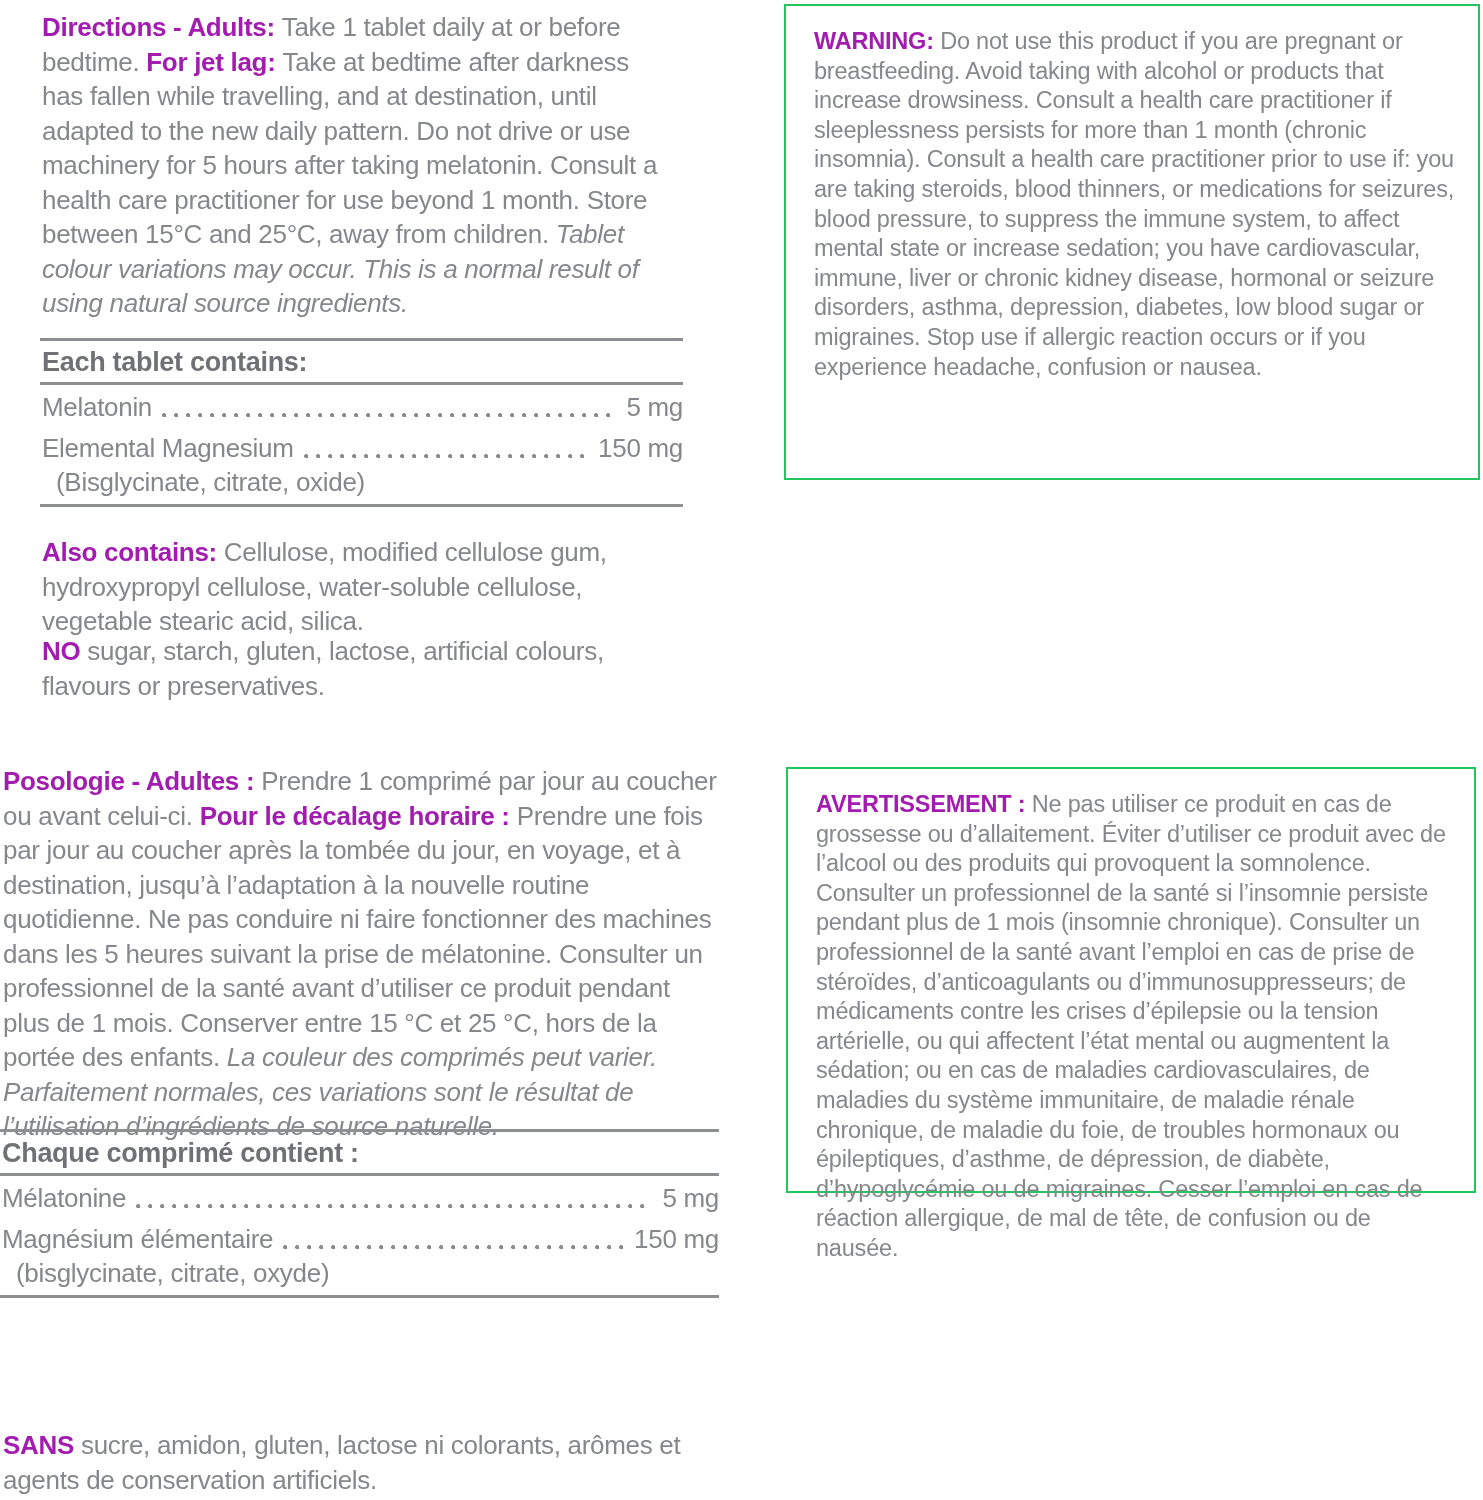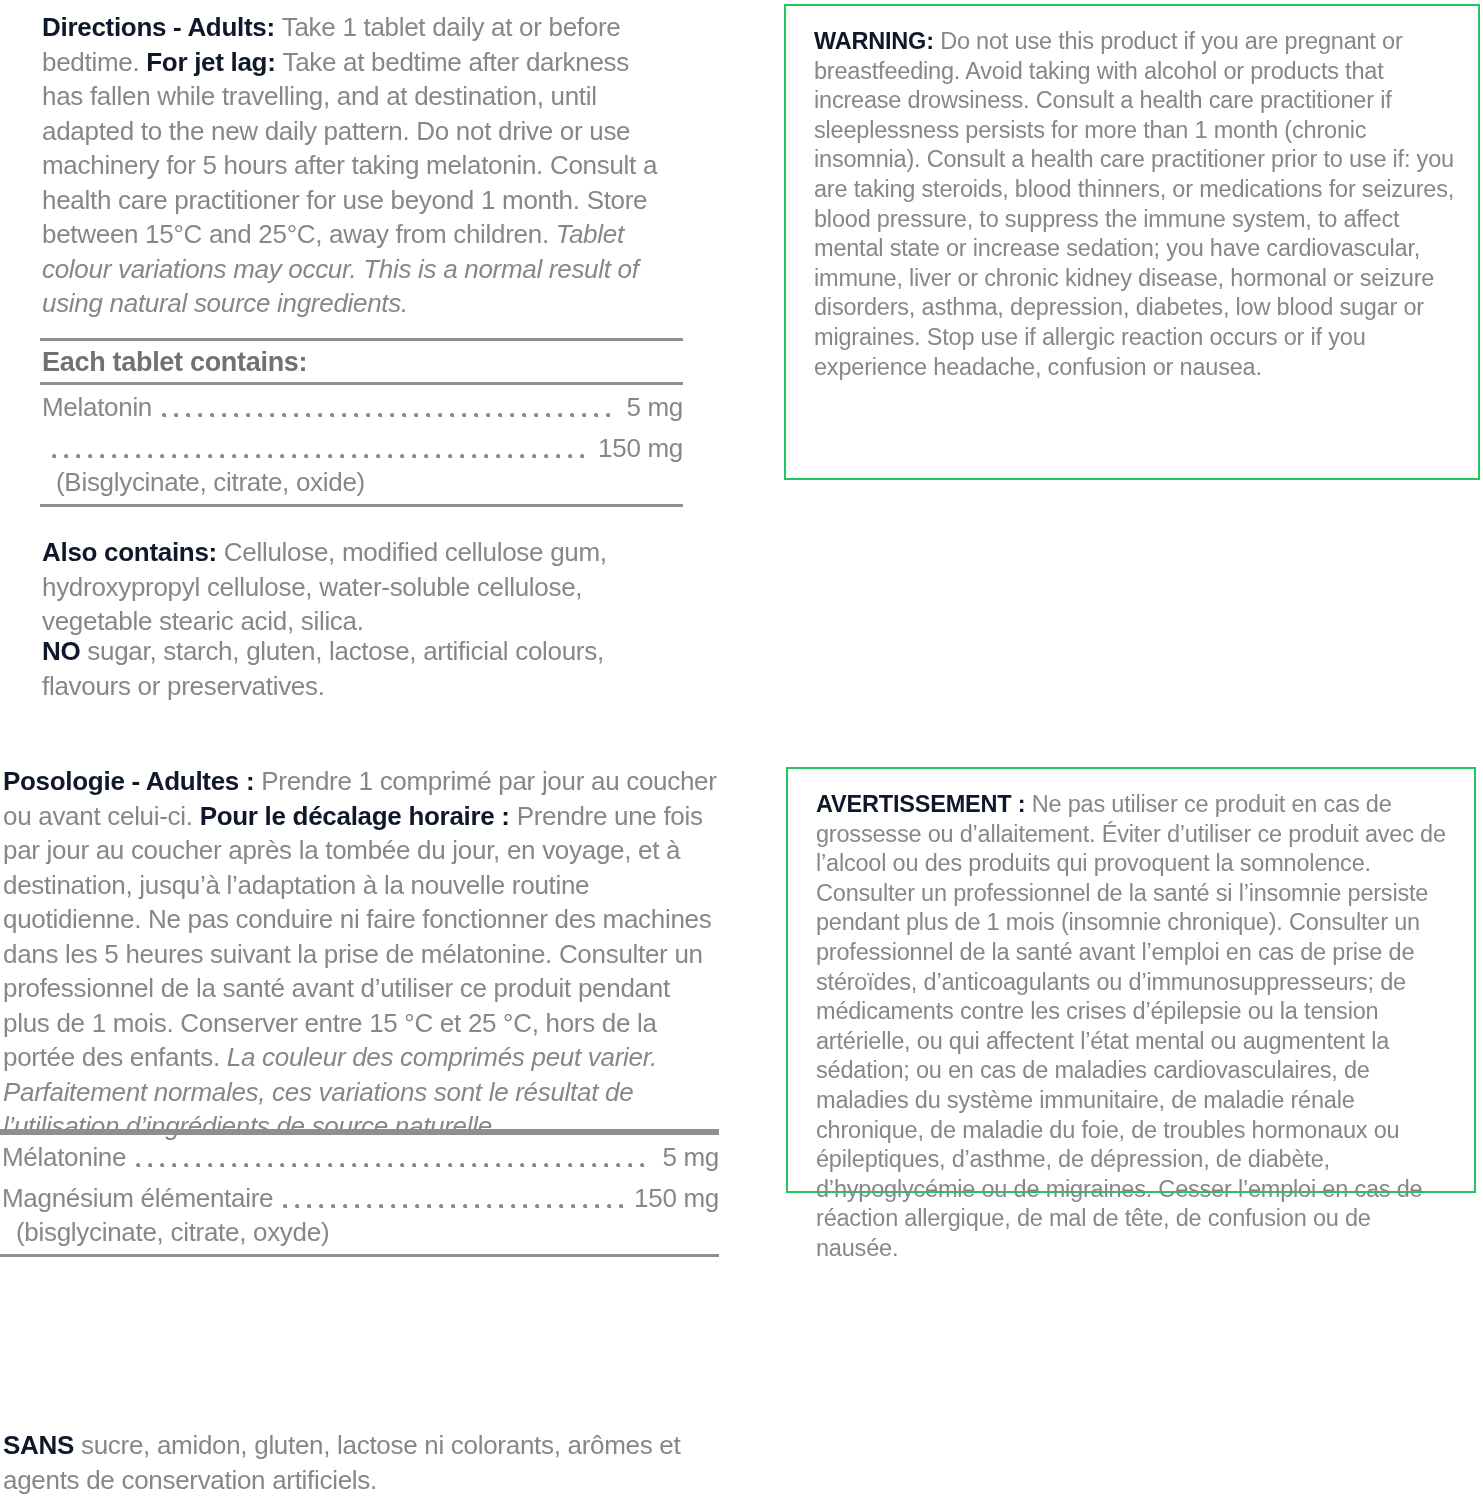--- a/index.html
+++ b/index.html
@@ -5,21 +5,21 @@
   * { margin:0; padding:0; box-sizing:border-box; }
   html,body { background:#ffffff; }
   body {
     width:1483px; height:1500px; position:relative; overflow:hidden;
     font-family:"Liberation Sans","DejaVu Sans",sans-serif;
     color:#85878a;
   }
   #canvas { position:absolute; inset:0; }
 
   
-  .seg span.bold   { font-weight:700; color:#0f172a; }
+  .seg span.bold   { font-weight:700; color:#a21caf; }
   .seg span.italic { font-style:italic; }
 
   .body-text { font-size:26px; line-height:34.5px; letter-spacing:-0.3px; }
   .box-text  { font-size:23.5px; line-height:29.6px; letter-spacing:-0.2px; }
 
   section { position:absolute; }
 
   
   #directions-en { left:42px;  top:10px;   width:626px; }
   #facts-en      { left:40px;  top:338px;  width:643px; }
@@ -70,36 +70,38 @@
     <div class="rule"></div>
     <div class="facts-heading">Each tablet contains:</div>
     <div class="rule"></div>
     <div class="facts-rows">
       <div class="frow">
         <span class="fname">Melatonin</span>
         <span class="dots"></span>
         <span class="fval">5 mg</span>
       </div>
       <div class="frow">
+        <span class="fname">Elemental Magnesium</span>
         <span class="dots"></span>
         <span class="fval">150 mg</span>
       </div>
       <div class="fnote">(Bisglycinate, citrate, oxide)</div>
     </div>
     <div class="rule"></div>
   </section>
 
   <section id="also-en" class="body-text seg"><span class="bold">Also contains: </span><span>Cellulose, modified cellulose gum, hydroxypropyl cellulose, water-soluble cellulose, vegetable stearic acid, silica.</span></section>
 
   <section id="no-en" class="body-text seg"><span class="bold">NO </span><span>sugar, starch, gluten, lactose, artificial colours, flavours or preservatives.</span></section>
 
   <section id="posologie-fr" class="body-text seg"><span class="bold">Posologie - Adultes : </span><span>Prendre 1 comprimé par jour au coucher ou avant celui-ci. </span><span class="bold">Pour le décalage horaire : </span><span>Prendre une fois par jour au coucher après la tombée du jour, en voyage, et à destination, jusqu’à l’adaptation à la nouvelle routine quotidienne. Ne pas conduire ni faire fonctionner des machines dans les 5 heures suivant la prise de mélatonine. Consulter un professionnel de la santé avant d’utiliser ce produit pendant plus de 1 mois. Conserver entre 15 °C et 25 °C, hors de la portée des enfants. </span><span class="italic">La couleur des comprimés peut varier. Parfaitement normales, ces variations sont le résultat de l’utilisation d’ingrédients de source naturelle.</span></section>
 
   <section id="facts-fr">
     <div class="rule"></div>
+    <div class="facts-heading">Chaque comprimé contient :</div>
     <div class="rule"></div>
     <div class="facts-rows">
       <div class="frow">
         <span class="fname">Mélatonine</span>
         <span class="dots"></span>
         <span class="fval">5 mg</span>
       </div>
       <div class="frow">
         <span class="fname">Magnésium élémentaire</span>
         <span class="dots"></span>

